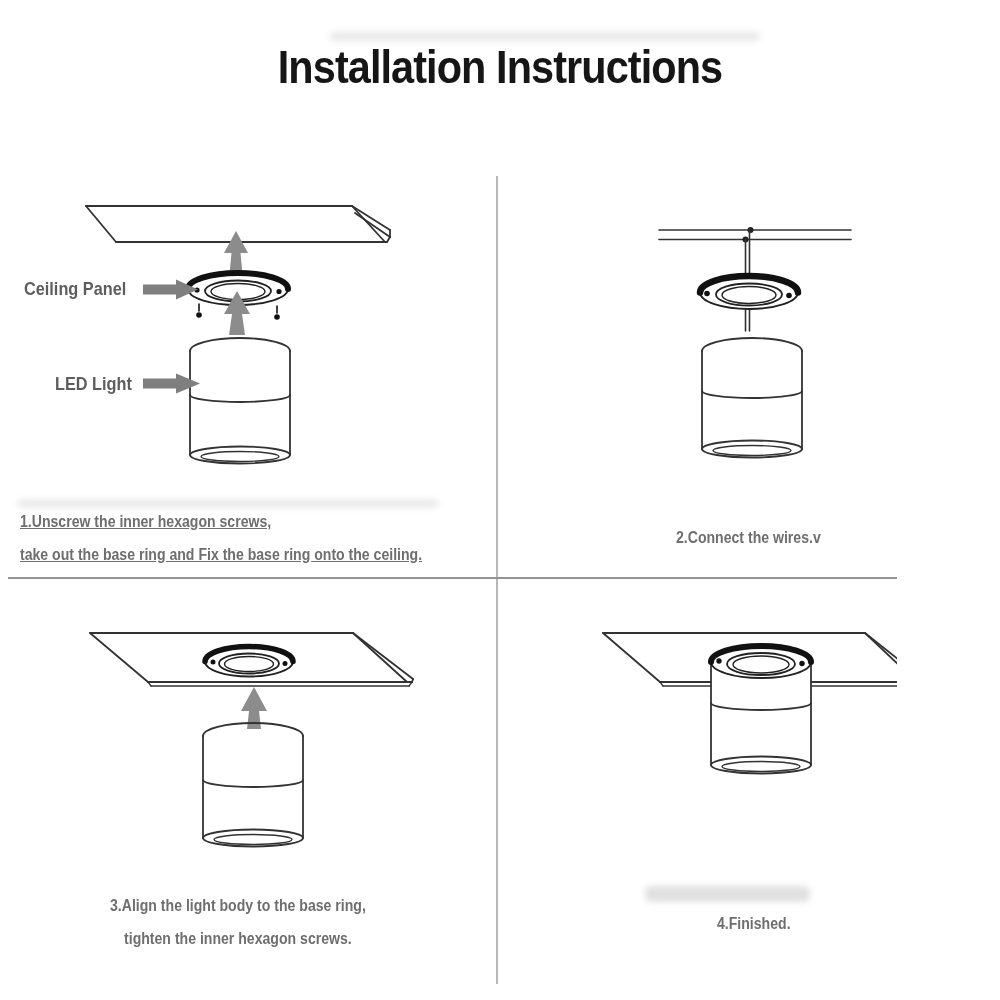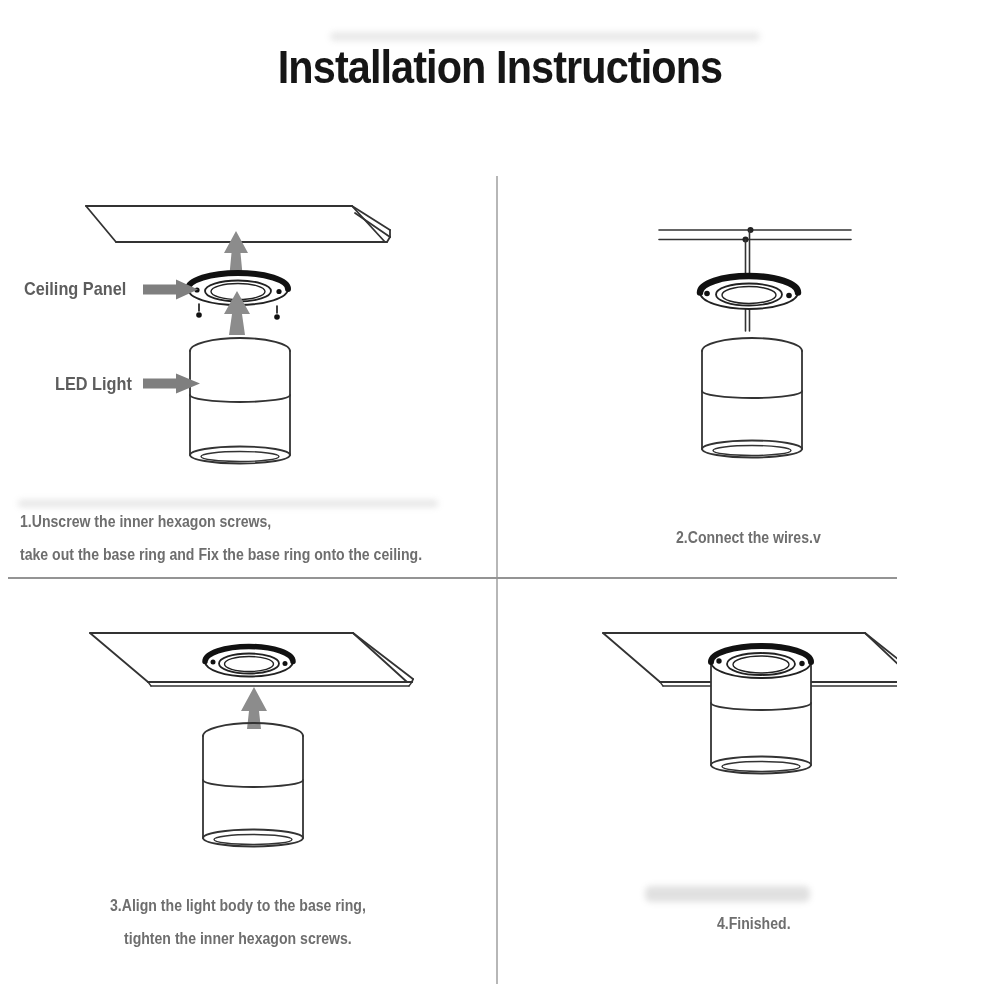--- a/index.html
+++ b/index.html
@@ -20,21 +20,21 @@
     position:absolute;font-size:18.5px;font-weight:700;color:#5d5d5d;
     transform:scaleX(0.88);transform-origin:0 50%;white-space:nowrap;
   }
   .label-ceiling{left:24px;top:278px;}
   .label-led{left:55px;top:373px;}
   .step{
     position:absolute;font-size:16px;font-weight:700;color:#6e6e6e;
     white-space:nowrap;
   }
   .step div{transform:scaleX(0.88);transform-origin:0 50%;margin-bottom:13px;line-height:1.25;}
-  .step-1{left:20px;top:512px;}
+  .step-1{left:20px;top:512px;text-decoration:underline;}
   .step-2{left:676px;top:528px;}
   .step-3{left:110px;top:896px;text-align:center;}
   .step-4{left:717px;top:914px;text-align:right;}
   .smudge{position:absolute;background:#9a9a9a;opacity:.22;filter:blur(3px);border-radius:6px;}
   .smudge-title{left:330px;top:32px;width:430px;height:9px;}
   .smudge-step1{left:18px;top:500px;width:420px;height:7px;opacity:.25;}
   .smudge-step4{left:645px;top:886px;width:165px;height:16px;opacity:.3;}
 </style>
 </head>
 <body>

